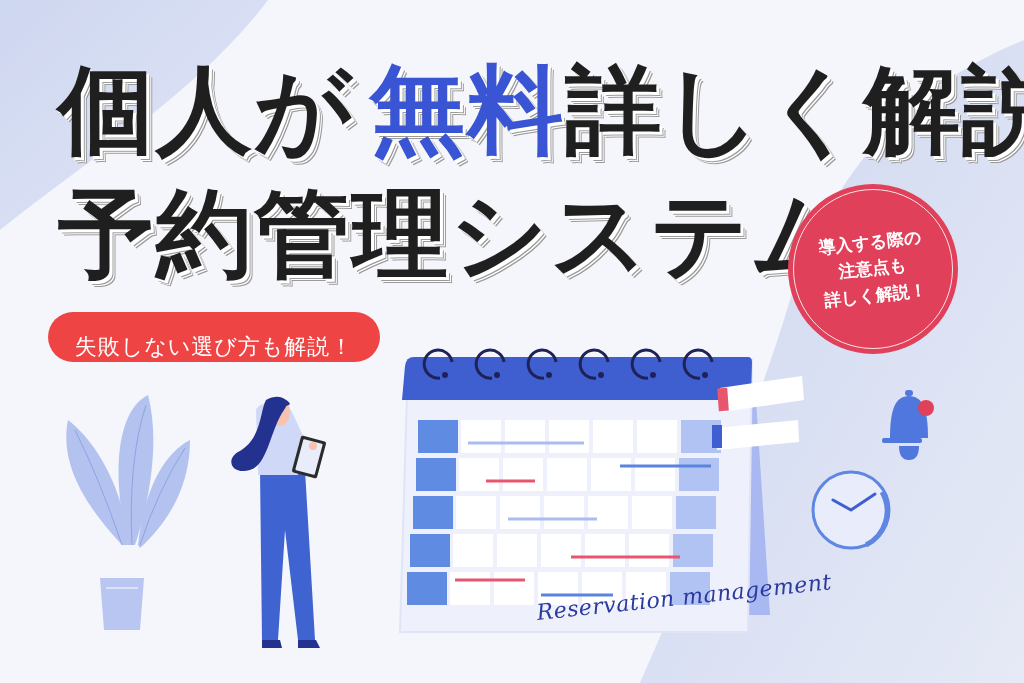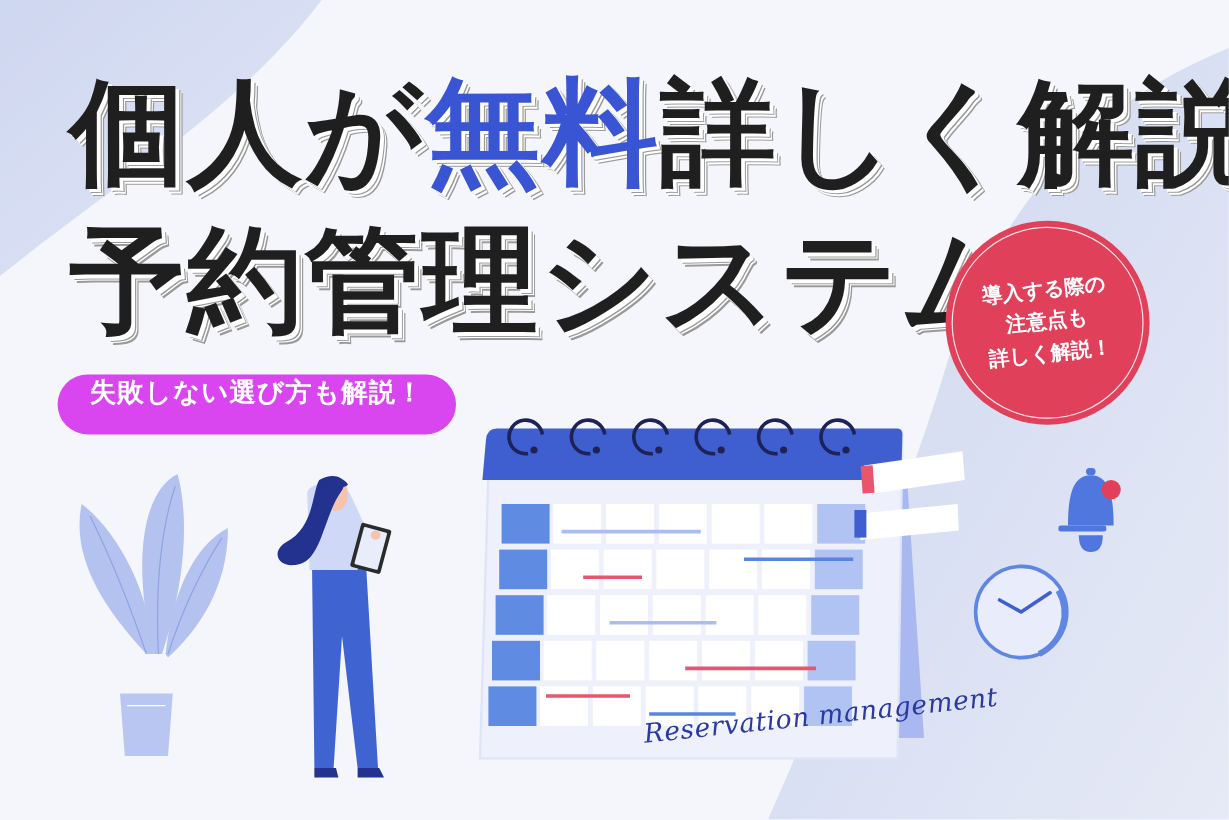--- a/index.html
+++ b/index.html
@@ -21,32 +21,32 @@
     letter-spacing: 2px;
     white-space: nowrap;
     text-shadow:
       3px 3px 0 #ffffff,
       4px 4px 0 #9a9a9a,
       5px 5px 0 #ffffff,
       6px 6px 0 #9a9a9a;
   }
   .line1 { top: 62px; }
   .line2 { top: 186px; }
-  .accent { color: #3a55d4; }
+  .accent { color: #3a55d4; margin-left: 15px; }
 
   .pill {
     position: absolute;
     left: 48px; top: 312px;
     width: 332px; height: 50px;
     border-radius: 25px;
-    background: #d946ef;
+    background: #ef4444;
     color: #ffffff;
-    font-weight: 700;
+    font-weight: 400;
     font-size: 22px;
-    display: flex; align-items: flex-start; justify-content: center;
+    display: flex; align-items: flex-end; justify-content: center;
     letter-spacing: 1px;
   }
 
   .badge {
     position: absolute;
     left: 788px; top: 184px;
     width: 170px; height: 170px;
     border-radius: 50%;
     background: #e0405a;
     display: flex; align-items: center; justify-content: center;

